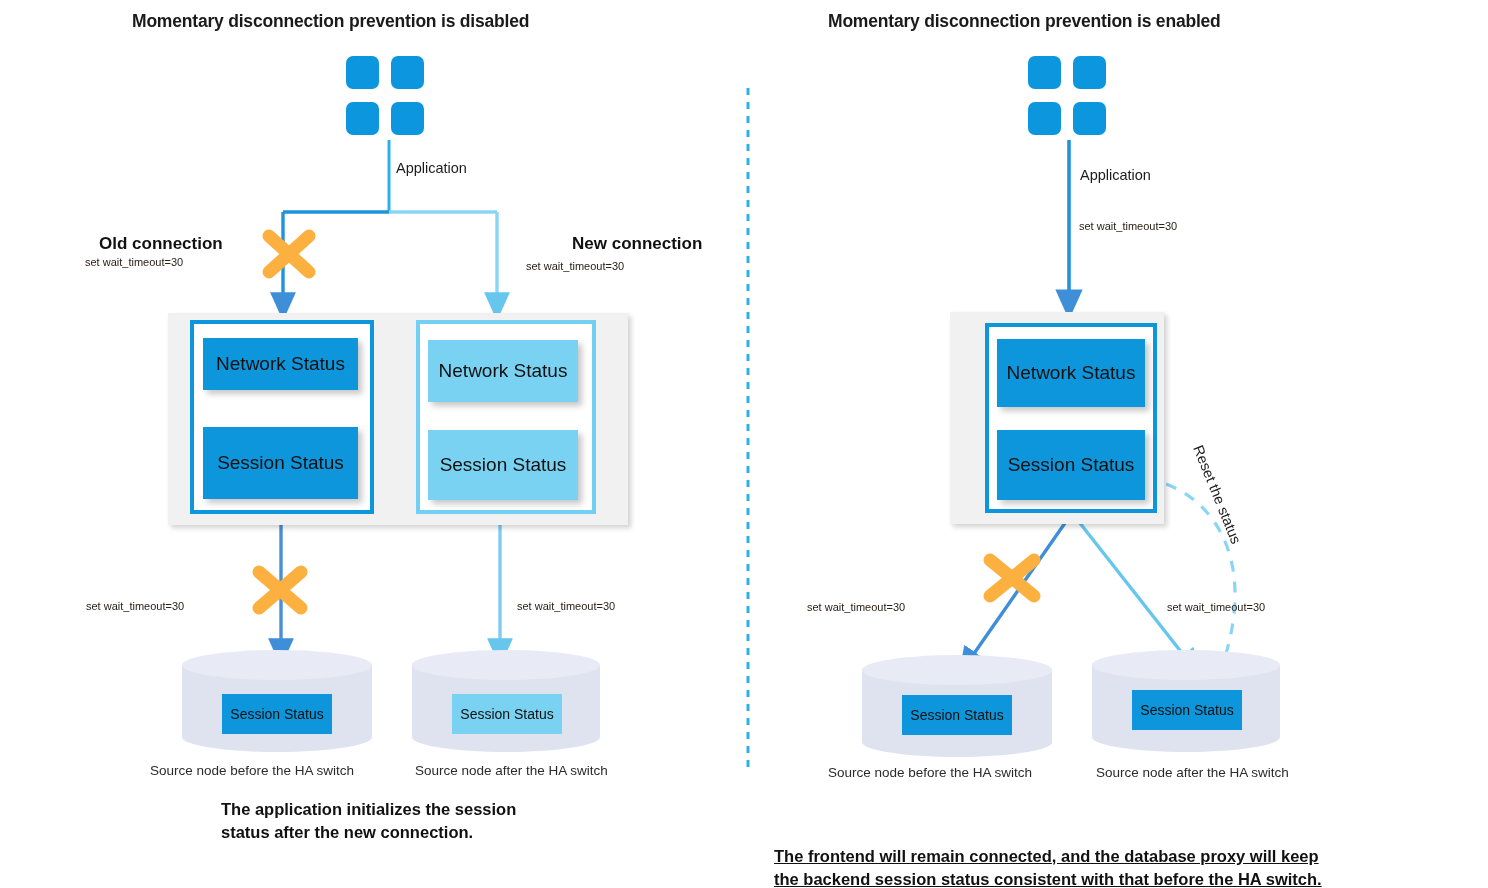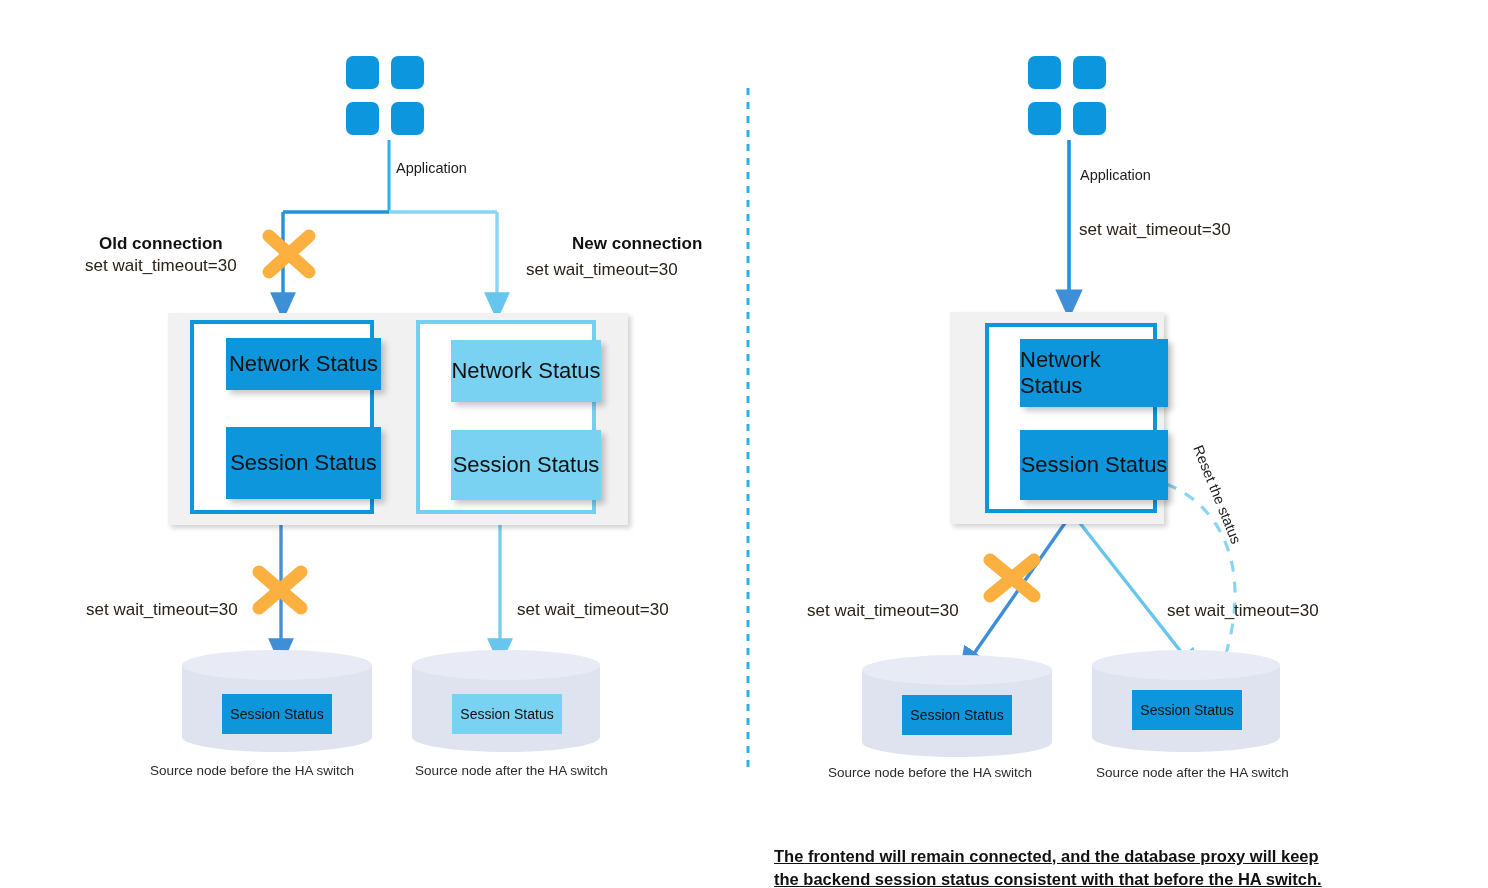--- a/index.html
+++ b/index.html
@@ -15,36 +15,36 @@
   .app-icon{position:absolute;}
   .app-icon i{position:absolute;width:33px;height:33px;border-radius:7px;background:#0c96dd;display:block;}
 
   
   .gray-box{position:absolute;background:#f1f1f1;box-shadow:3px 3px 5px rgba(0,0,0,.18);}
   .inner-box{position:absolute;background:#ffffff;box-sizing:border-box;}
   .inner-box.dark{border:4px solid #0e96dc;}
   .inner-box.light{border:4px solid #74d0f3;}
 
   .status-chip{position:absolute;display:flex;align-items:center;justify-content:center;
-      font-size:22px;color:#111;box-shadow:4px 4px 6px rgba(0,0,0,.22);margin-left:23px;}
+      font-size:19px;color:#111;box-shadow:4px 4px 6px rgba(0,0,0,.22);}
   .status-chip.dark{background:#0e96dc;}
   .status-chip.light{background:#79d2f2;}
 
   
   .cyl{position:absolute;}
   .cyl .body{position:absolute;left:0;right:0;background:#dfe3f0;}
   .cyl .top{position:absolute;left:0;right:0;height:30px;border-radius:50%;background:#e8ebf5;}
   .cyl .bot{position:absolute;left:0;right:0;height:30px;border-radius:50%;background:#dfe3f0;}
   .cyl .chip{position:absolute;display:flex;align-items:center;justify-content:center;font-size:14px;color:#111;}
   .cyl .chip.dark{background:#0e96dc;}
   .cyl .chip.light{background:#79d2f2;}
 
   .cap{position:absolute;font-size:13.5px;color:#2b2b2b;white-space:nowrap;}
   .conn-title{position:absolute;font-size:17px;font-weight:bold;color:#111;white-space:nowrap;}
-  .timeout{position:absolute;font-size:17px;color:#2b2218;white-space:nowrap;}
+  .timeout{position:absolute;font-size:11px;color:#2b2218;white-space:nowrap;}
   .edgelabel{position:absolute;font-size:14.5px;color:#1c1c1c;white-space:nowrap;text-align:center;}
   .summary{position:absolute;font-size:16.5px;font-weight:bold;color:#111;line-height:1.42;}
   .rotlabel{position:absolute;font-size:14.5px;color:#1c1c1c;white-space:nowrap;
       transform-origin:0 0;}
 </style>
 </head>
 <body>
 
 <div class="stage">
 
@@ -93,20 +93,21 @@
     <g stroke="#fbb040" stroke-width="13" stroke-linecap="round">
       <line x1="259" y1="572" x2="301" y2="608"></line>
       <line x1="301" y1="572" x2="259" y2="608"></line>
     </g>
     <g stroke="#fbb040" stroke-width="13" stroke-linecap="round">
       <line x1="990" y1="560" x2="1034" y2="596"></line>
       <line x1="1034" y1="560" x2="990" y2="596"></line>
     </g>
   </svg>
 
+  <div class="panel-title abs" style="left:132px;top:11px;">Momentary disconnection prevention is disabled</div>
 
   <div class="app-icon" style="left:346px;top:56px;width:82px;height:82px;">
     <i style="left:0;top:0;"></i>
       <i style="left:45px;top:0;"></i>
     <i style="left:0;top:46px;"></i>
       <i style="left:45px;top:46px;"></i>
   </div>
   <div class="edgelabel" style="left:396px;top:160px;">Application</div>
 
   <div class="conn-title" style="left:99px;top:234px;text-align:right;">Old connection</div>
@@ -137,21 +138,24 @@
   <div class="cap" style="left:150px;top:763px;">Source node before the HA switch</div>
 
   <div class="cyl" style="left:412px;top:650px;width:188px;height:102px;">
     <div class="body" style="top:15px;bottom:15px;"></div>
     <div class="bot" style="bottom:0;"></div>
     <div class="top" style="top:0;"></div>
     <div class="chip light" style="left:40px;top:44px;width:110px;height:40px;">Session Status</div>
   </div>
   <div class="cap" style="left:415px;top:763px;">Source node after the HA switch</div>
 
+  <div class="summary" style="left:221px;top:798px;width:470px;white-space:pre-line;">The application initializes the session
+status after the new connection.</div>
 
+  <div class="panel-title abs" style="left:828px;top:11px;">Momentary disconnection prevention is enabled</div>
 
   <div class="app-icon" style="left:1028px;top:56px;width:82px;height:82px;">
     <i style="left:0;top:0;"></i>
       <i style="left:45px;top:0;"></i>
     <i style="left:0;top:46px;"></i>
       <i style="left:45px;top:46px;"></i>
   </div>
   <div class="edgelabel" style="left:1080px;top:167px;">Application</div>
   <div class="timeout" style="left:1079px;top:220px;">set wait_timeout=30</div>
 

